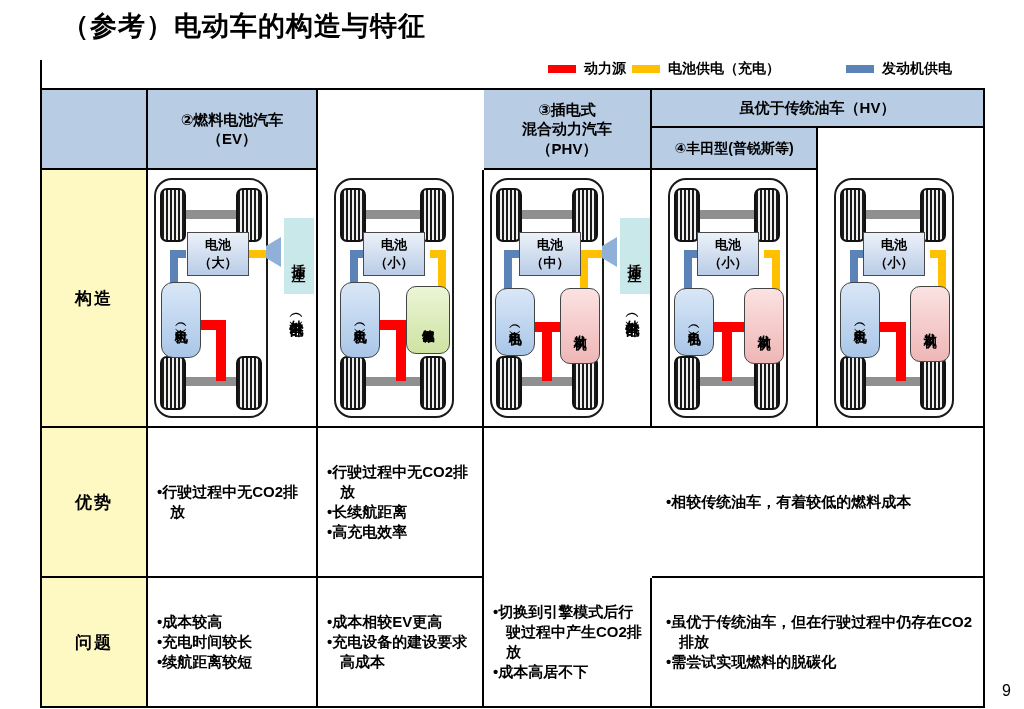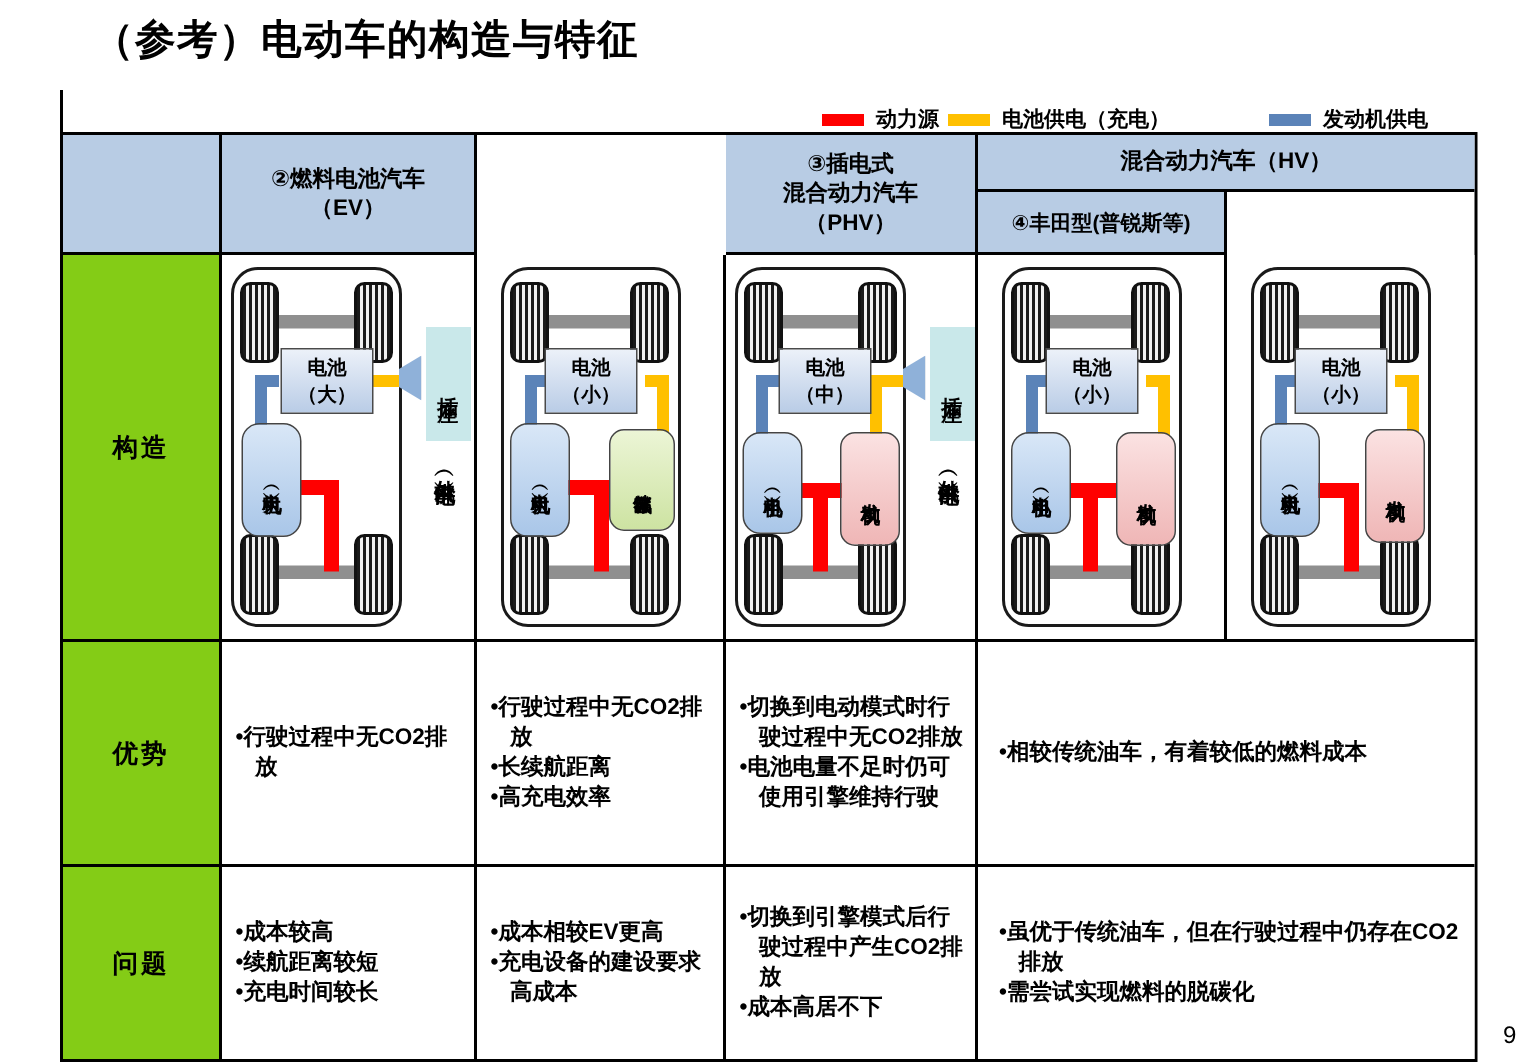--- a/index.html
+++ b/index.html
@@ -4,41 +4,41 @@
 <style>
   html,body{margin:0;padding:0;}
   body{
     width:1024px;height:709px;position:relative;background:#ffffff;
     font-family:"Liberation Sans","DejaVu Sans",sans-serif;color:#000;
     overflow:hidden;
   }
   
   .slide-title{position:absolute;left:62px;top:8px;font-size:27px;font-weight:700;letter-spacing:1px;}
   .stray-line{position:absolute;left:40px;top:60px;width:2px;height:28px;background:#000;}
-  .legend{position:absolute;top:69px;left:0;width:1012px;height:22px;}
+  .legend{position:absolute;top:58px;left:0;width:1012px;height:22px;}
   .legend-item{position:absolute;display:flex;align-items:center;gap:8px;height:22px;}
   .legend-swatch{width:28px;height:8px;display:inline-block;}
   .legend-label{font-size:14px;font-weight:700;}
   .page-number{position:absolute;left:1002px;top:682px;font-size:16px;}
 
   
   .evtable{
     position:absolute;left:40px;top:88px;
     display:grid;
     grid-template-columns:106px 170px 166px 168px 166px 165px;
     grid-template-rows:38px 42px 258px 150px 128px;
     border:2px solid #000;background:#fff;
   }
   .cell{border-right:2px solid #000;border-bottom:2px solid #000;box-sizing:border-box;position:relative;}
   .no-r{border-right:none;}
   .no-b{border-bottom:none;}
   .hdr{background:#b8cce4;display:flex;align-items:center;justify-content:center;
        text-align:center;font-weight:700;font-size:15px;line-height:1.3;white-space:pre-line;}
   .hdr-sub{font-size:14px;}
-  .rowlabel{background:#84cc16;display:flex;align-items:center;justify-content:center;
+  .rowlabel{background:#fef9c3;display:flex;align-items:center;justify-content:center;
        font-weight:700;font-size:17px;letter-spacing:2px;}
   .g-corner{grid-column:1;grid-row:1/3;}
   .g-ev{grid-column:2;grid-row:1/3;}
   .g-fcv{grid-column:3;grid-row:1/3;}
   .g-phv{grid-column:4;grid-row:1/3;}
   .g-hv{grid-column:5/7;grid-row:1;}
   .g-toyota{grid-column:5;grid-row:2;}
   .g-nissan{grid-column:6;grid-row:2;}
   .g-r3c1{grid-column:1;grid-row:3;} .g-r3c2{grid-column:2;grid-row:3;}
   .g-r3c3{grid-column:3;grid-row:3;} .g-r3c4{grid-column:4;grid-row:3;}
@@ -103,21 +103,21 @@
 </div>
 
 <div class="evtable">
 
   <div class="cell hdr g-corner"></div>
   <div class="cell hdr g-ev">②燃料电池汽车
 （EV）</div>
   <div class="cell hdr g-phv">③插电式
 混合动力汽车
 （PHV）</div>
-  <div class="cell hdr g-hv no-r">混合动力汽车（HV）</div>
+  <div class="cell hdr g-hv no-r">虽优于传统油车（HV）</div>
   <div class="cell hdr hdr-sub g-toyota">④丰田型(普锐斯等)</div>
 
   <div class="cell rowlabel g-r3c1">构造</div>
 
   <div class="cell g-r3c2">
     <div class="diag">
       <div class="car" style="left:6px;top:8px;width:114px;height:240px"></div>
       <div class="axle" style="left:36px;top:40px;width:56px"></div>
       <div class="axle" style="left:36px;top:207px;width:56px"></div>
       <div class="wheel" style="left:12px;top:18px"></div>
@@ -255,33 +255,29 @@
 
   <div class="cell rowlabel g-r4c1">优势</div>
   <div class="cell txtcell g-r4c2">
     <div class="bullet">•行驶过程中无CO2排放</div>
   </div>
   <div class="cell txtcell g-r4c3">
     <div class="bullet">•行驶过程中无CO2排放</div>
     <div class="bullet">•长续航距离</div>
     <div class="bullet">•高充电效率</div>
   </div>
-  <div class="cell txtcell g-r4c4">
-    <div class="bullet">•切换到电动模式时行驶过程中无CO2排放</div>
-    <div class="bullet">•电池电量不足时仍可使用引擎维持行驶</div>
-  </div>
   <div class="cell txtcell hvcell g-r4hv no-r">
     <div class="bullet">•相较传统油车，有着较低的燃料成本</div>
   </div>
 
   <div class="cell rowlabel g-r5c1 no-b">问题</div>
   <div class="cell txtcell g-r5c2 no-b">
     <div class="bullet">•成本较高</div>
+    <div class="bullet">•充电时间较长</div>
     <div class="bullet">•续航距离较短</div>
-    <div class="bullet">•充电时间较长</div>
   </div>
   <div class="cell txtcell g-r5c3 no-b">
     <div class="bullet">•成本相较EV更高</div>
     <div class="bullet">•充电设备的建设要求高成本</div>
   </div>
   <div class="cell txtcell g-r5c4 no-b">
     <div class="bullet">•切换到引擎模式后行驶过程中产生CO2排放</div>
     <div class="bullet">•成本高居不下</div>
   </div>
   <div class="cell txtcell hvcell g-r5hv no-r no-b">

